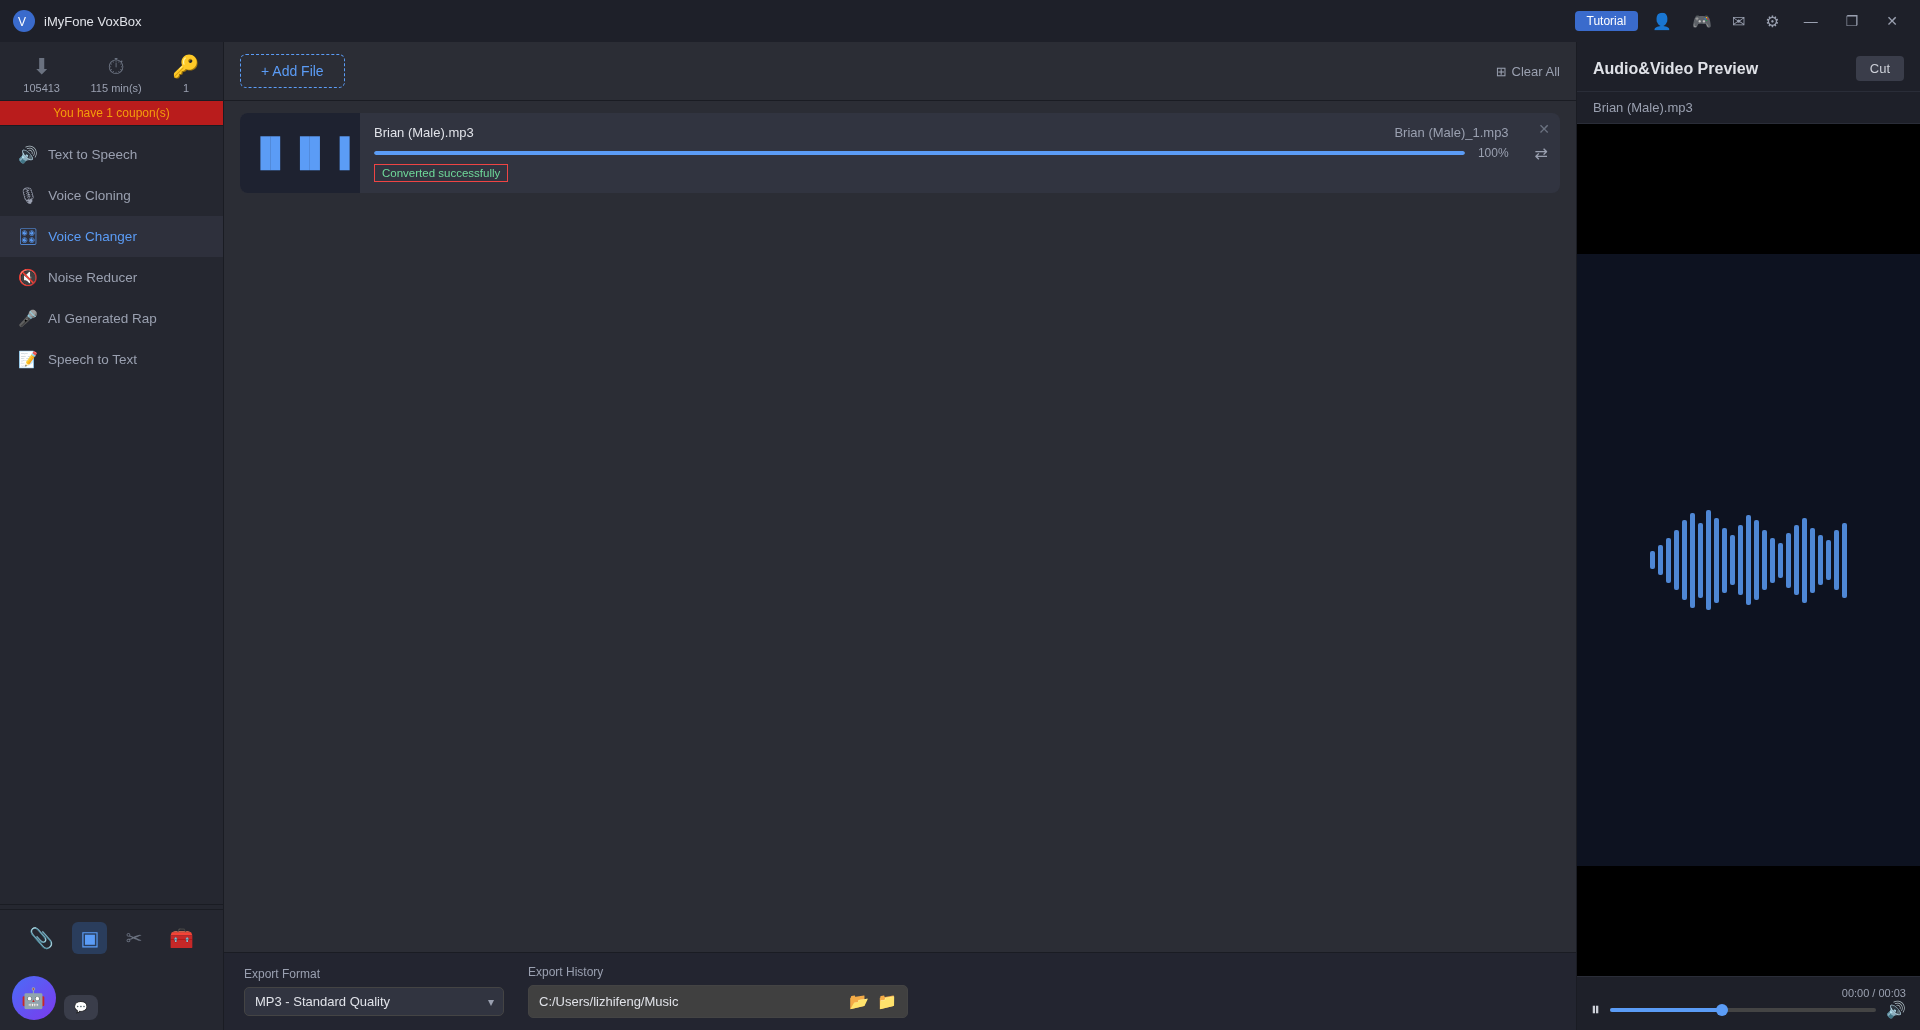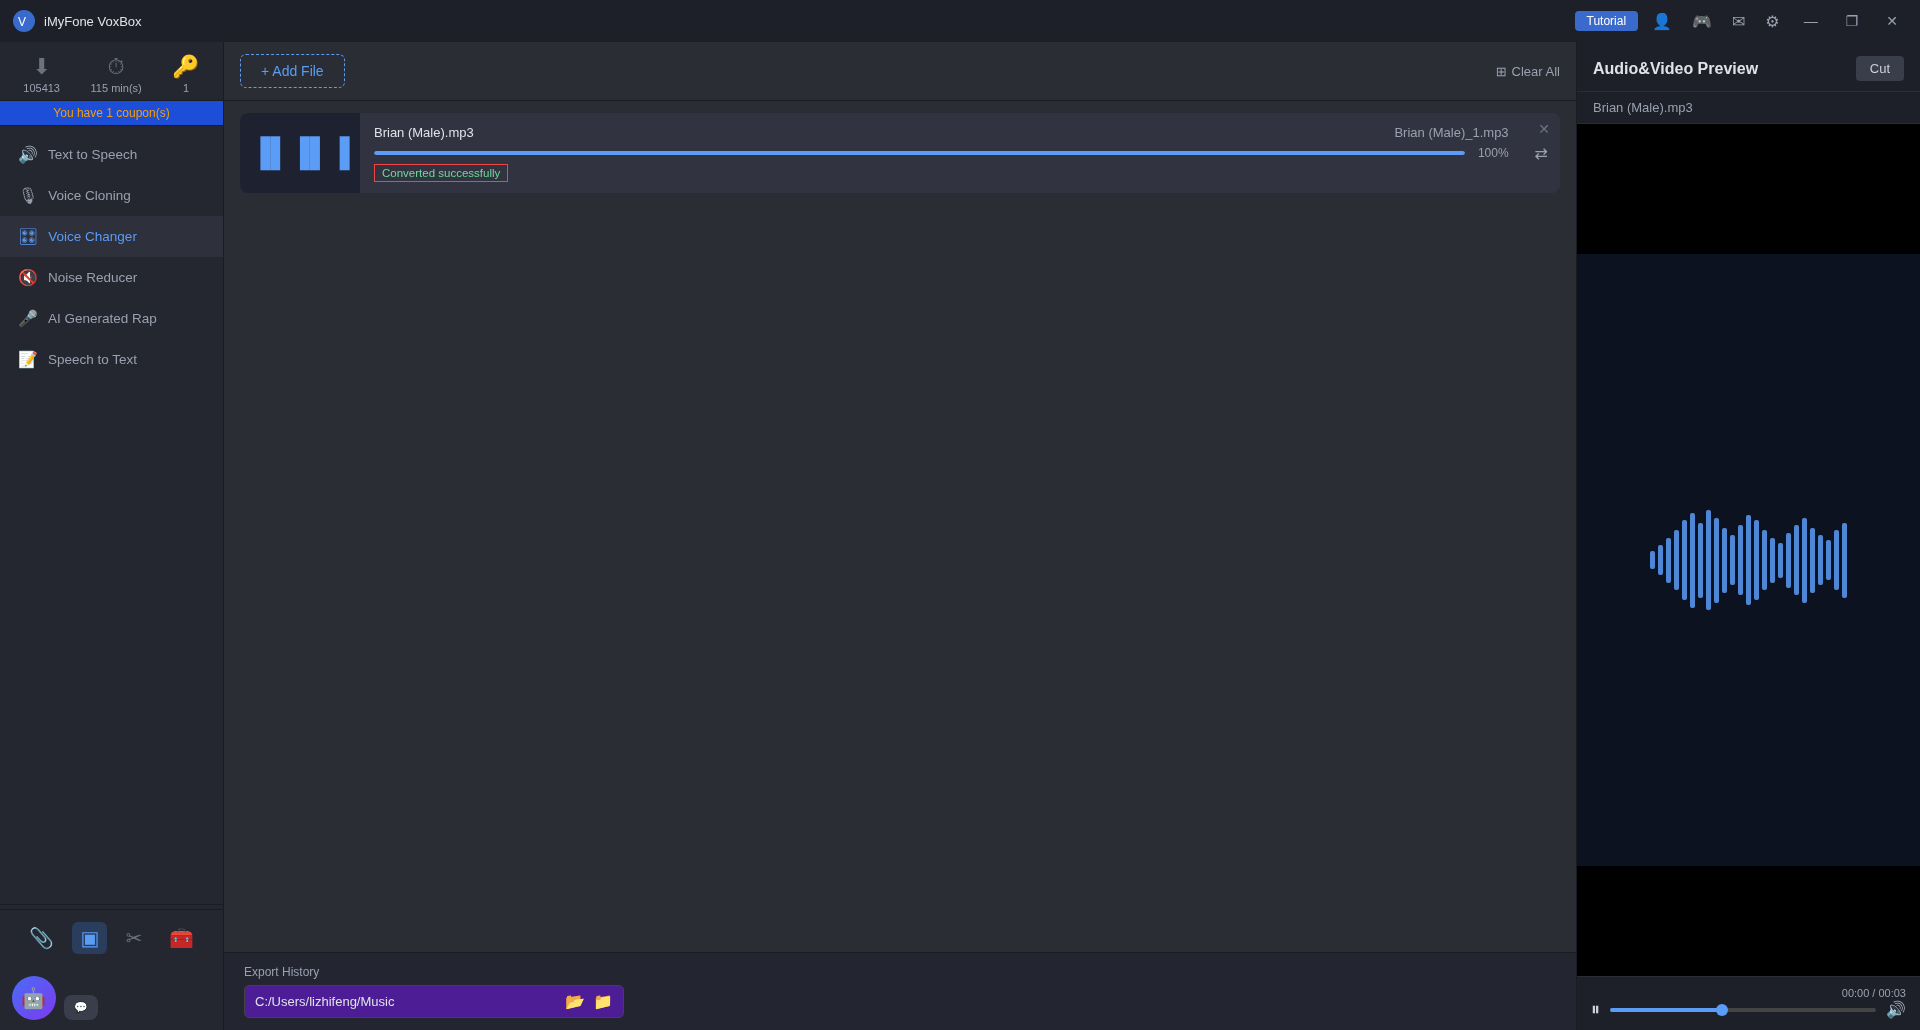--- a/index.html
+++ b/index.html
@@ -96,21 +96,21 @@
     .stat-icon {
       font-size: 22px;
       color: #6b7280;
       margin-bottom: 2px;
     }
     .stat-value {
       font-size: 11px;
       color: #9aa0b0;
     }
     .coupon-banner {
-      background: #1d4ed8;
+      background: #b91c1c;
       color: #f59e0b;
       font-size: 12px;
       text-align: center;
       padding: 5px;
       border-bottom: 1px solid #1a1c23;
     }
     .sidebar-nav {
       flex: 1;
       padding: 8px 0;
     }
@@ -348,21 +348,21 @@
       right: 10px;
       top: 50%;
       transform: translateY(-50%);
       color: #9aa0b0;
       pointer-events: none;
       font-size: 12px;
     }
     .export-path-row {
       display: flex;
       align-items: center;
-      background: #4c1d95;
+      background: #404040;
       border: 1px solid #444;
       border-radius: 5px;
       padding: 6px 10px;
       min-width: 380px;
       gap: 8px;
     }
     .export-path-text {
       flex: 1;
       font-size: 13px;
       color: #e0e2e8;
@@ -618,20 +618,28 @@
           <div>
             <span class="converted-badge">Converted successfully</span>
           </div>
         </div>
         <span class="swap-icon">⇄</span>
         <button class="file-close-btn">✕</button>
       </div>
     </div>
 
     <div class="export-bar">
+      <div class="export-group">
+        <span class="export-label">Export Format</span>
+        <div class="export-select-wrap">
+          <select class="export-select">
+            <option>MP3 - Standard Quality</option>
+          </select>
+        </div>
+      </div>
       <div class="export-group">
         <span class="export-label">Export History</span>
         <div class="export-path-row">
           <span class="export-path-text">C:/Users/lizhifeng/Music</span>
           <span class="path-icon">📂</span>
           <span class="path-icon">📁</span>
         </div>
       </div>
       <div class="export-spacer"></div>
     </div>

